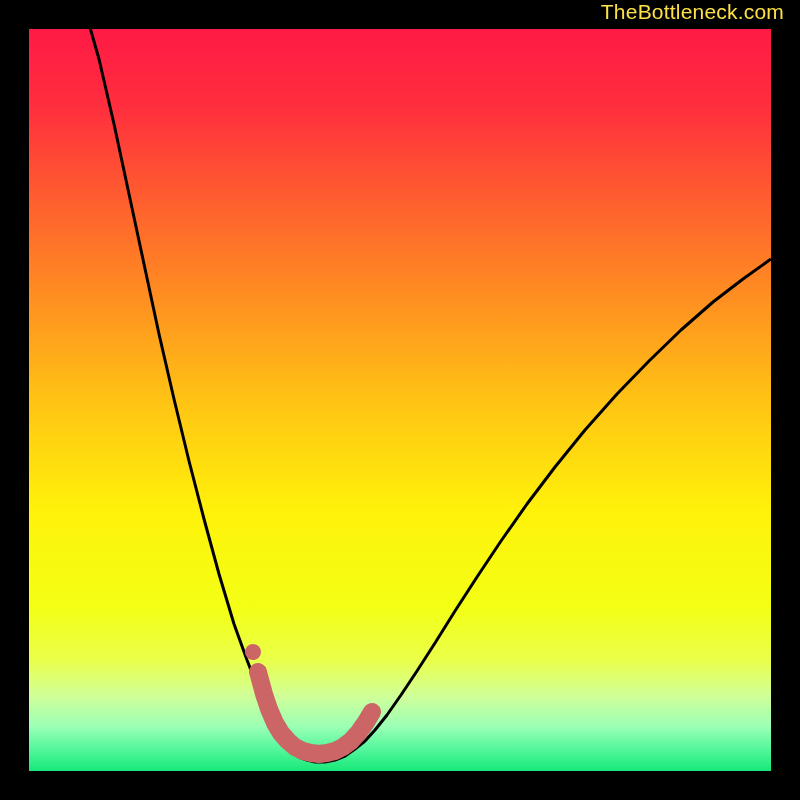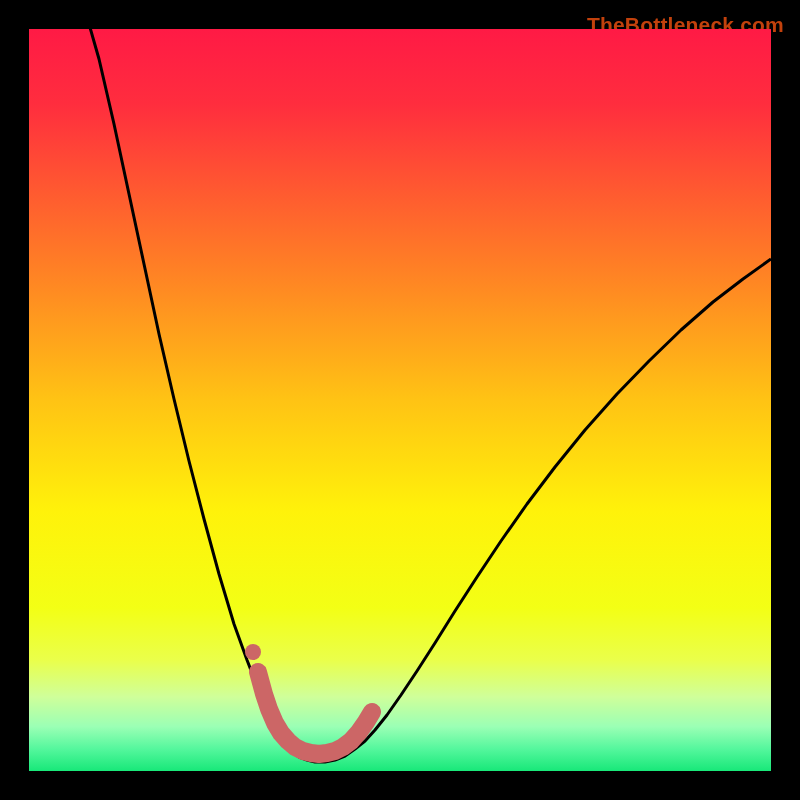--- a/index.html
+++ b/index.html
@@ -14,25 +14,25 @@
   .frame {
     position: absolute;
     left: 29px;
     top: 29px;
     width: 742px;
     height: 742px;
     overflow: hidden;
   }
   .watermark {
     position: absolute;
-    top: 13px;
+    top: 0;
     right: 16px;
-    color: #c2410c;
+    color: #fde047;
     font-size: 21px;
-    font-weight: 700;
+    font-weight: 400;
     letter-spacing: 0.2px;
   }
   svg {
     position: absolute;
     left: 0;
     top: 0;
   }
 </style>
 </head>
 <body>

